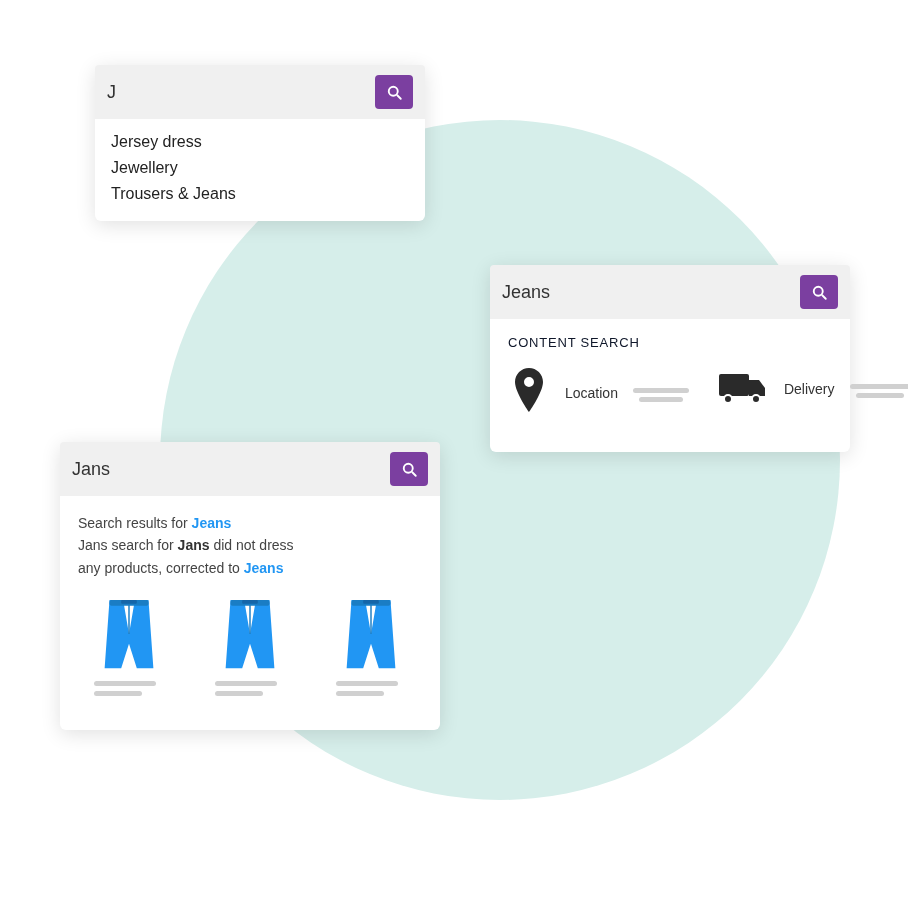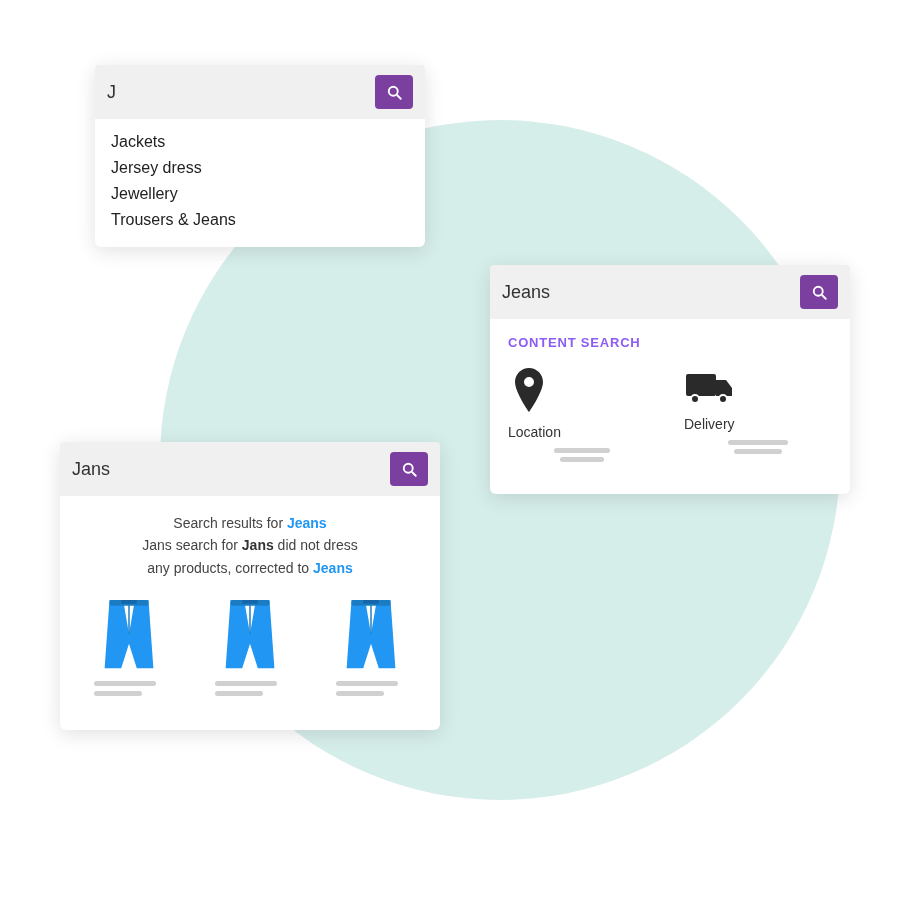--- a/index.html
+++ b/index.html
@@ -106,38 +106,38 @@
     .card-content-search .search-bar {
       border-radius: 4px 4px 0 0;
     }
 
     .content-search-body {
       padding: 16px 18px 20px;
     }
 
     .content-search-title {
       font-size: 13px;
-      font-weight: 700;
+      font-weight: 400;
       letter-spacing: 0.8px;
-      color: #8b5cf6;
+      color: #0f172a;
       margin-bottom: 16px;
       text-transform: uppercase;
     }
 
     .content-search-icons {
       display: flex;
       gap: 28px;
       align-items: flex-start;
       margin-bottom: 12px;
     }
 
     .content-search-icon-item {
       display: flex;
-      flex-direction: column;
-      gap: 4px;
+      align-items: center;
+      gap: 15px;
       flex: 1;
     }
 
     .icon-shape {
       font-size: 38px;
       color: #2a2a2a;
       line-height: 1;
     }
 
     .icon-label {
@@ -174,21 +174,20 @@
 
     .fuzzy-body {
       padding: 16px 18px 20px;
     }
 
     .fuzzy-text {
       font-size: 14px;
       color: #444;
       line-height: 1.6;
       margin-bottom: 16px;
-      text-align: center;
     }
 
     .fuzzy-text .highlight-blue {
       color: #2196f3;
       font-weight: 600;
     }
 
     .fuzzy-text .highlight-dark {
       color: #333;
       font-weight: 600;
@@ -259,21 +258,20 @@
   <div class="card card-autocomplete">
     <div class="search-bar">
       <input type="text" value="J" style="">
       <button class="search-btn">
         <svg class="search-icon-svg" width="18" height="18" viewBox="0 0 24 24">
           <path d="M21 21l-4.35-4.35M17 11A6 6 0 1 1 5 11a6 6 0 0 1 12 0z" stroke="white" stroke-width="2.5" fill="none" stroke-linecap="round"></path>
         </svg>
       </button>
     </div>
     <div class="autocomplete-list">
-      <span class="autocomplete-item">Jackets</span>
       <span class="autocomplete-item">Jersey dress</span>
       <span class="autocomplete-item">Jewellery</span>
       <span class="autocomplete-item">Trousers &amp; Jeans</span>
     </div>
   </div>
 
   <div class="card card-content-search">
     <div class="search-bar">
       <input type="text" value="Jeans" style="">
       <button class="search-btn">

